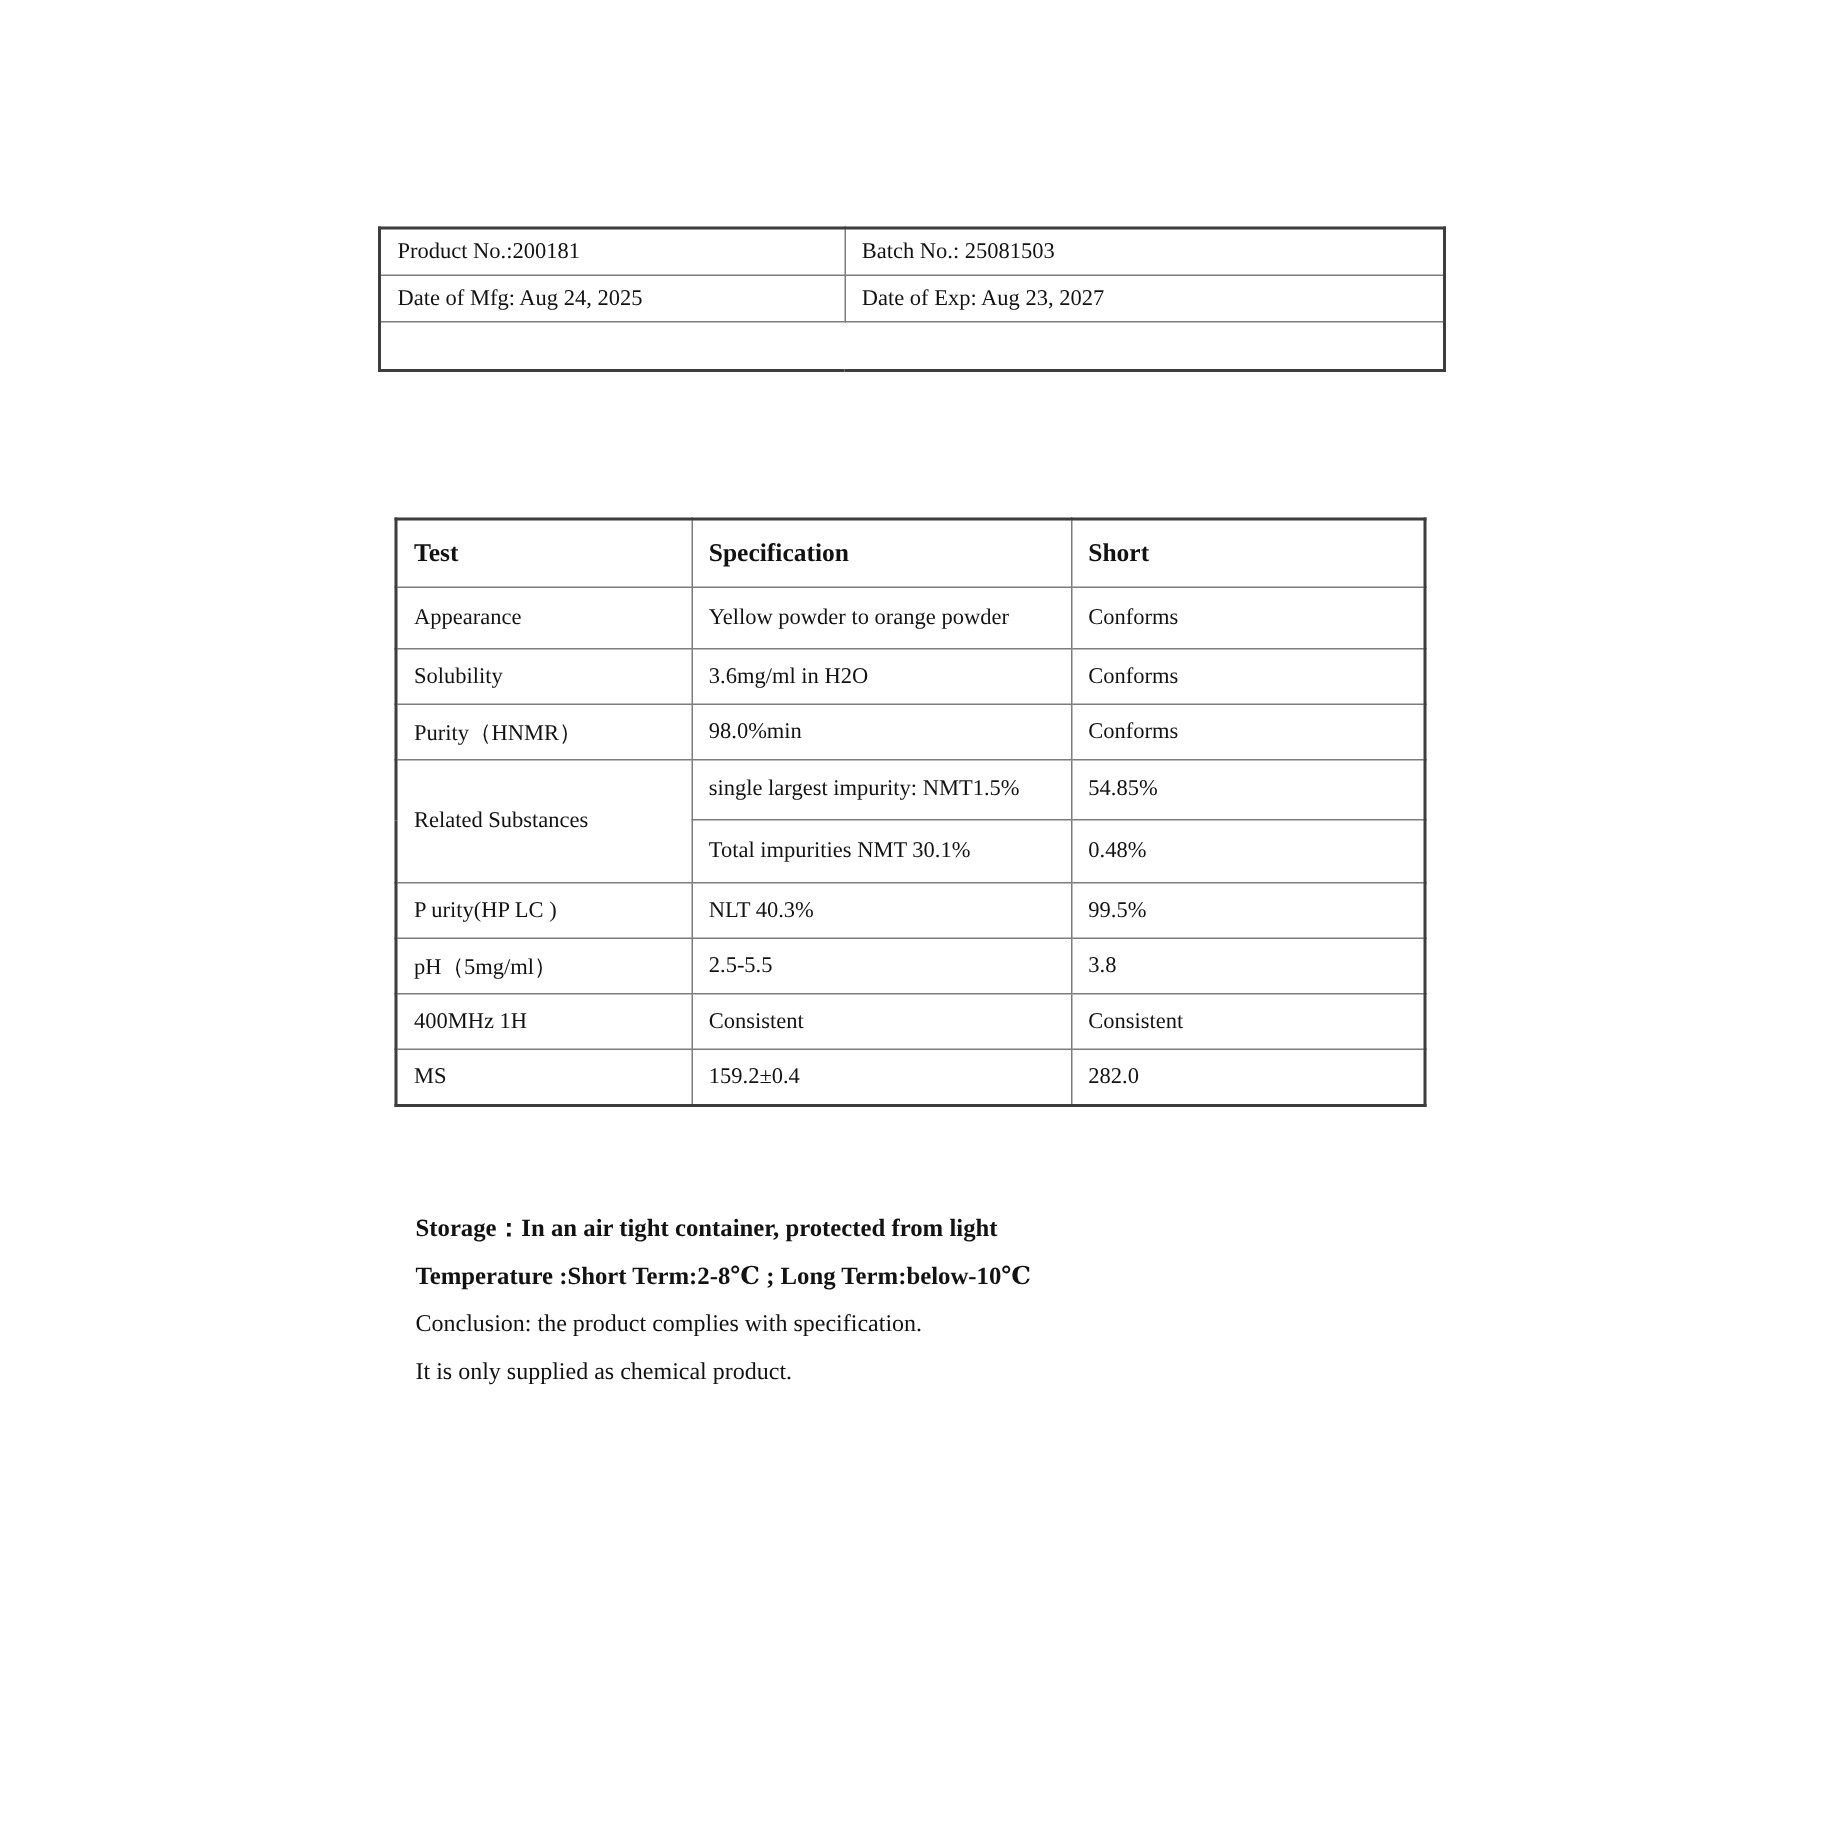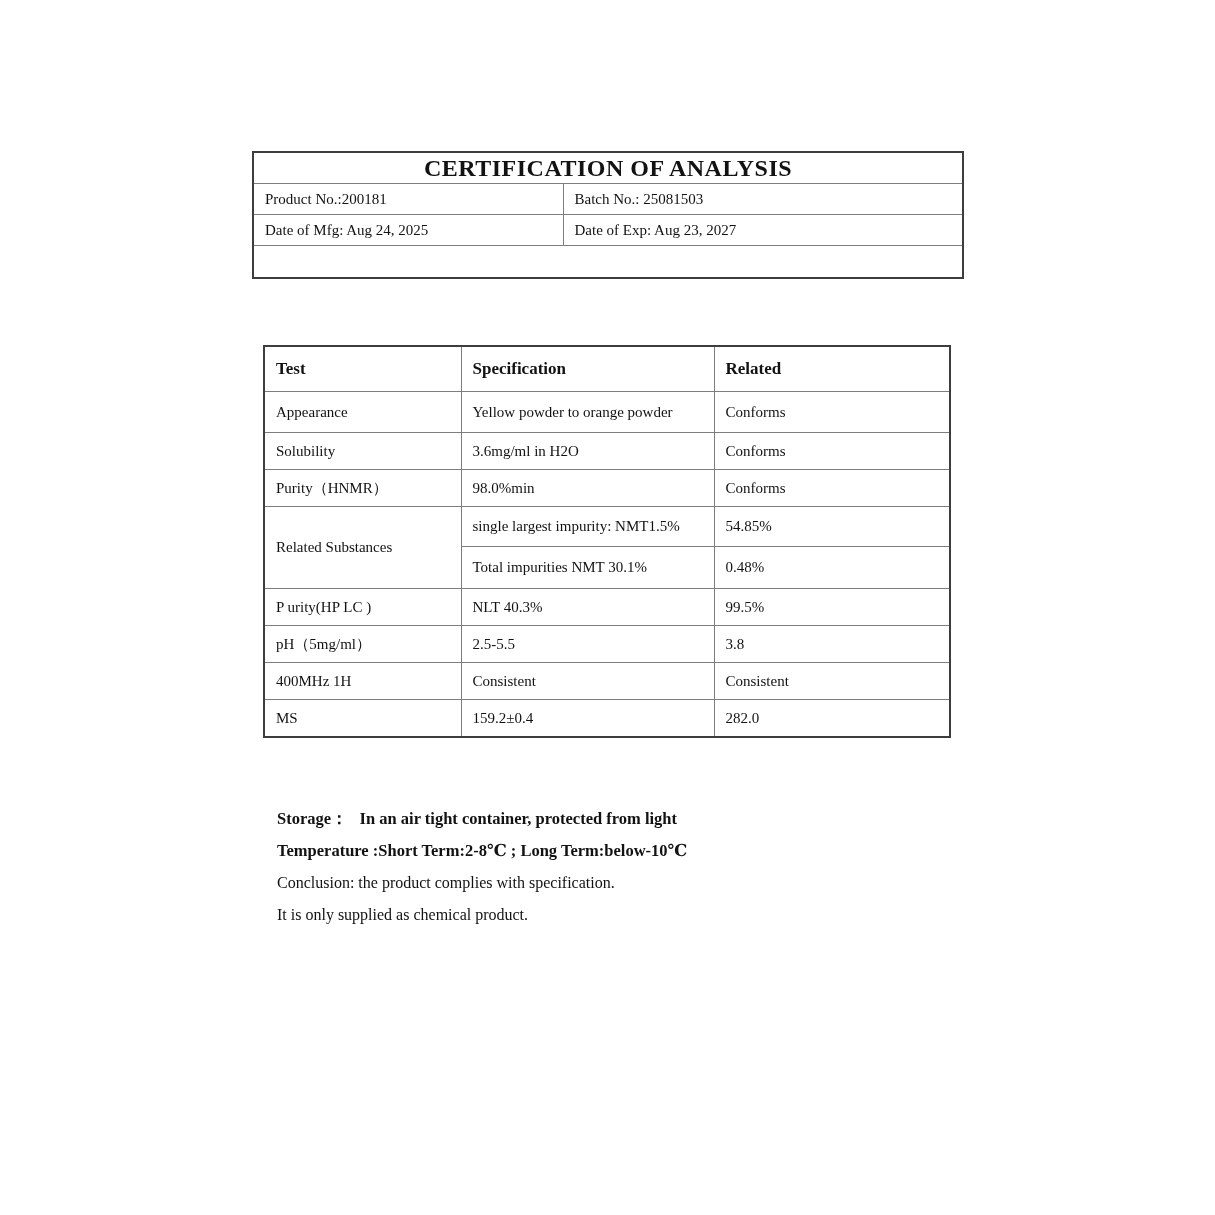--- a/index.html
+++ b/index.html
@@ -93,35 +93,32 @@
     margin: 0 0 11px 0;
     font-size: 16px;
     line-height: 21px;
     white-space: nowrap;
   }
   .footer p.bold-line {
     font-weight: bold;
     font-size: 16.5px;
   }
   .footer .storage-label {
-    margin-right: 12px;
+    margin-right: 0;
   }
 </style>
 </head>
 <body>
 
 <table class="hdr-table">
   <colgroup>
       <col class="hdr-col-left">
       <col class="hdr-col-right">
     </colgroup>
   <tbody>
-    <tr>
-      <td class="title-cell" colspan="2">CERTIFICATION OF ANALYSIS</td>
-    </tr>
     <tr>
       <td>Product No.:200181</td>
       <td>Batch No.: 25081503</td>
     </tr>
     <tr>
       <td>Date of Mfg: Aug 24, 2025</td>
       <td>Date of Exp: Aug 23, 2027</td>
     </tr>
     <tr>
       <td class="empty-cell" colspan="2"></td>
@@ -132,21 +129,21 @@
 <table class="spec-table">
   <colgroup>
       <col class="spec-col-test">
       <col class="spec-col-spec">
       <col class="spec-col-result">
     </colgroup>
   <tbody>
     <tr>
       <th>Test</th>
       <th>Specification</th>
-      <th>Related</th>
+      <th>Short</th>
     </tr>
     <tr class="r-tall">
       <td>Appearance</td>
       <td>Yellow powder to orange powder</td>
       <td>Conforms</td>
     </tr>
     <tr>
       <td>Solubility</td>
       <td>3.6mg/ml in H2O</td>
       <td>Conforms</td>

